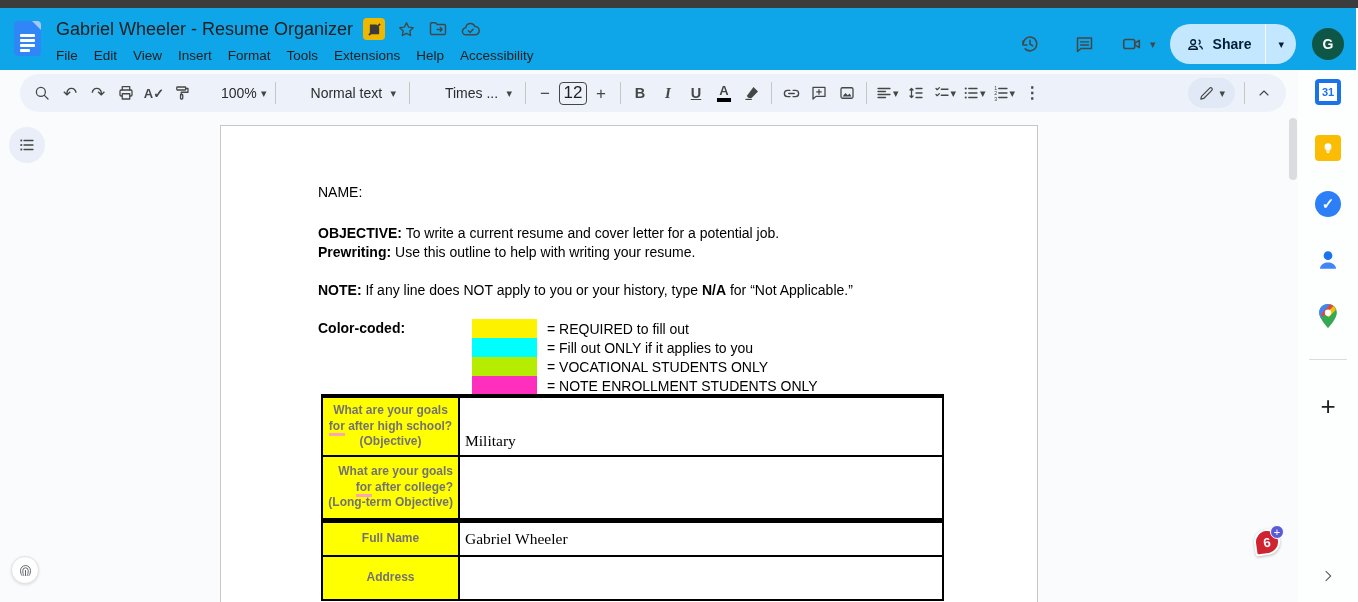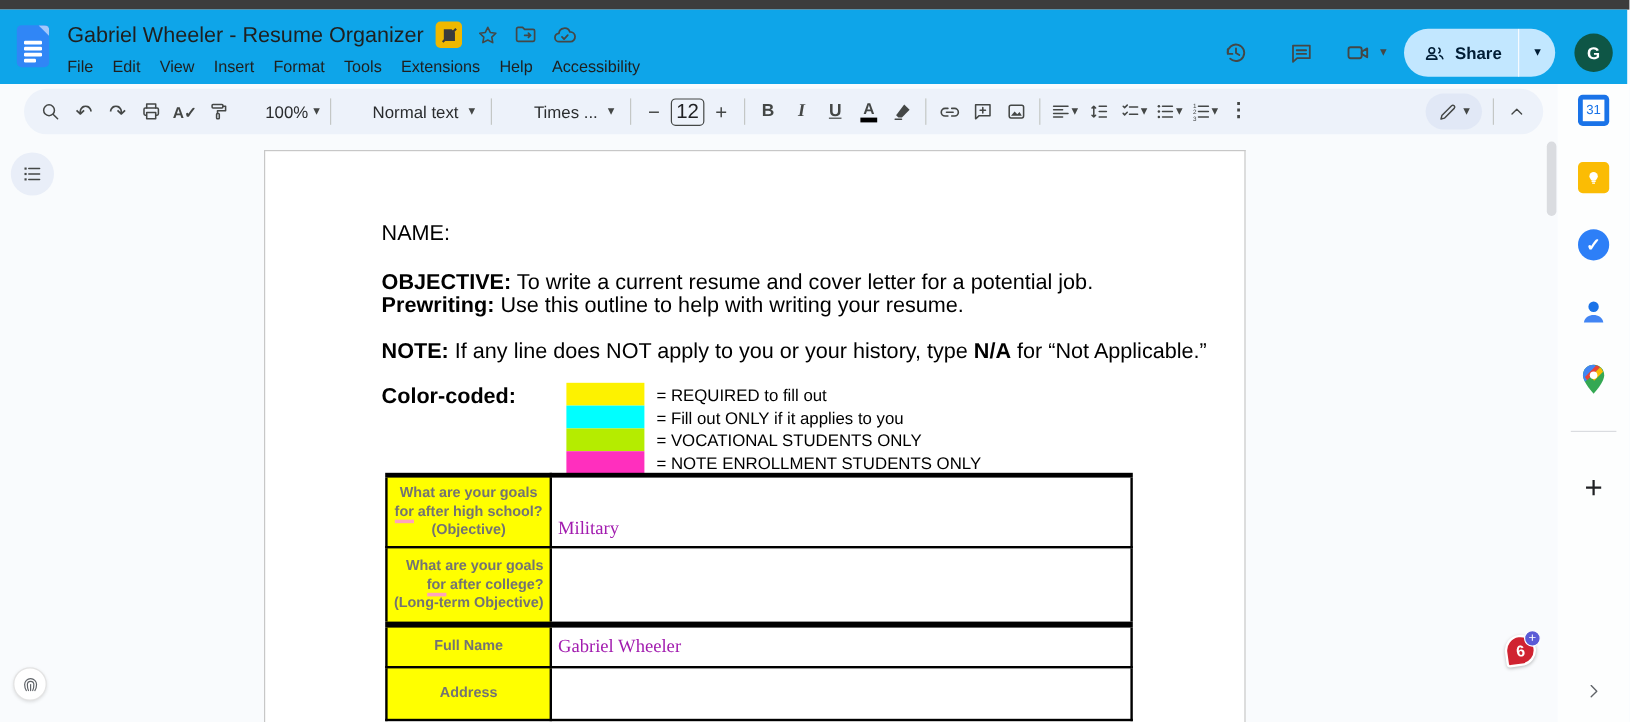--- a/index.html
+++ b/index.html
@@ -45,43 +45,43 @@
   #text-color-ic .bar { width:14px; height:3.5px; background:#000; margin-top:1px; }
   #mode-pill { display:flex; align-items:center; gap:4px; background:#e1e8f6; border-radius:15px; height:30px; padding:0 10px; margin:0 4px; cursor:pointer; }
   svg.ic { stroke:#444746; fill:none; stroke-width:1.7; stroke-linecap:round; stroke-linejoin:round; }
 
   
   #canvas { position:absolute; left:0; top:112px; width:1298px; height:490px; background:#f9fbfd; }
   #outline-btn { position:absolute; left:9px; top:15px; width:36px; height:36px; border-radius:50%; background:#e9eef8; border:none; display:flex; align-items:center; justify-content:center; cursor:pointer; }
   #scroll-thumb { position:absolute; left:1289px; top:6px; width:8px; height:62px; background:#dadce0; border-radius:4px; cursor:pointer; }
 
   #page { position:absolute; left:220px; top:13px; width:818px; height:477px; background:#fff; border:1px solid #c7c7c7; border-bottom:none; overflow:hidden; }
-  .doc-line { position:absolute; left:97px; font-size:18px; color:#000; white-space:nowrap; cursor:text; }
+  .doc-line { position:absolute; left:97px; font-size:14px; color:#000; white-space:nowrap; cursor:text; }
   .doc-line b { font-weight:bold; }
 
   #legend { position:absolute; left:0; top:0; }
   .legend-row { position:absolute; display:flex; align-items:center; height:19px; cursor:text;margin-left:11px; }
   .legend-swatch { width:65px; height:19px; display:inline-block; }
   .legend-label { font-size:14px; color:#000; margin-left:10px; white-space:nowrap; }
 
   #resume-table { position:absolute; left:100px; top:268px; border-collapse:collapse; table-layout:fixed; width:623px; }
   #resume-table td { border:2px solid #000; }
   #resume-table { border:2px solid #000; border-top:4px solid #000; }
   #resume-table tr.r1 td { border-bottom:5px solid #000; }
   td.lbl { width:137px; background:#ffff00; font-weight:bold; font-size:12px; line-height:15.5px; text-align:center; vertical-align:middle; padding:4px 5px; color:#737373; cursor:text; }
-  td.val { font-family:"Liberation Serif", serif; font-size:15.5px; color:#a21caf; padding:0 4px 5px 5px; vertical-align:bottom; cursor:text; }
+  td.val { font-family:"Liberation Serif", serif; font-size:15.5px; color:#000000; padding:0 4px 5px 5px; vertical-align:bottom; cursor:text; }
   tr.r2 td.val, tr.r3 td.val { vertical-align:middle; padding-bottom:0; }
   span.u { border-bottom:3px solid #ffa3bd; }
 
   
   #side-rail { position:absolute; right:0; top:70px; width:60px; height:532px; background:#fdfefe; }
   .rail-ic { position:absolute; left:50%; transform:translateX(-50%); width:40px; height:40px; display:flex; align-items:center; justify-content:center; border-radius:50%; cursor:pointer; }
   #rail-divider { position:absolute; left:11px; top:289px; width:38px; height:1px; background:#dadce0; }
   #cal-ic { width:26px; height:26px; background:#1a73e8; border-radius:4px; position:relative; }
-  #cal-ic .inner { position:absolute; left:4px; top:4px; right:4px; bottom:4px; background:#fff; display:flex; align-items:center; justify-content:center; font-size:11px; font-weight:normal; color:#1a73e8; }
+  #cal-ic .inner { position:absolute; left:4px; top:4px; right:4px; bottom:4px; background:#fff; display:flex; align-items:center; justify-content:center; font-size:11px; font-weight:bold; color:#1a73e8; }
   #keep-ic { width:26px; height:26px; background:#fbbc04; border-radius:4px; display:flex; align-items:center; justify-content:center; }
   #tasks-ic { width:26px; height:26px; background:#2d7ff7; border-radius:50%; display:flex; align-items:center; justify-content:center; color:#fff; font-size:15px; font-weight:bold; }
   #plus-btn { font-size:26px; color:#202124; font-weight:400; }
   #panel-chevron { position:absolute; left:50%; transform:translateX(-50%); top:498px; color:#5f6368; cursor:pointer; }
 
   
   #red-badge { position:absolute; left:1254px; top:527px; width:30px; height:30px; cursor:pointer; }
   #red-drop { position:absolute; left:0; top:2px; width:26px; height:26px; background:#d02331; border-radius:50% 50% 50% 12% ; transform:rotate(-8deg); border:2px solid #fff; box-shadow:0 1px 3px rgba(0,0,0,.25); display:flex; align-items:center; justify-content:center; color:#fff; font-weight:bold; font-size:13px; }
   #red-plus { position:absolute; right:0; top:-2px; width:14px; height:14px; background:#5b5bd6; border-radius:50%; color:#fff; font-size:11px; line-height:13px; text-align:center; border:1.5px solid #fff; }
   #fp-btn { position:absolute; left:11px; top:556px; width:28px; height:28px; border-radius:50%; background:#fff; border:1px solid #e3e3e3; box-shadow:0 1px 3px rgba(0,0,0,.12); display:flex; align-items:center; justify-content:center; cursor:pointer; }

